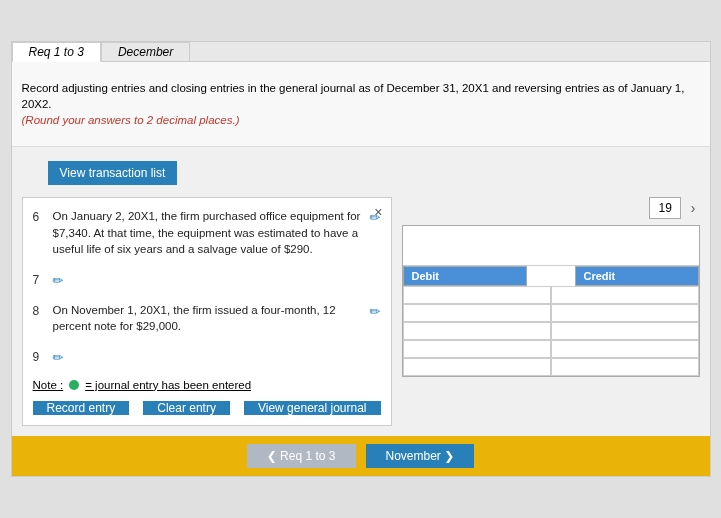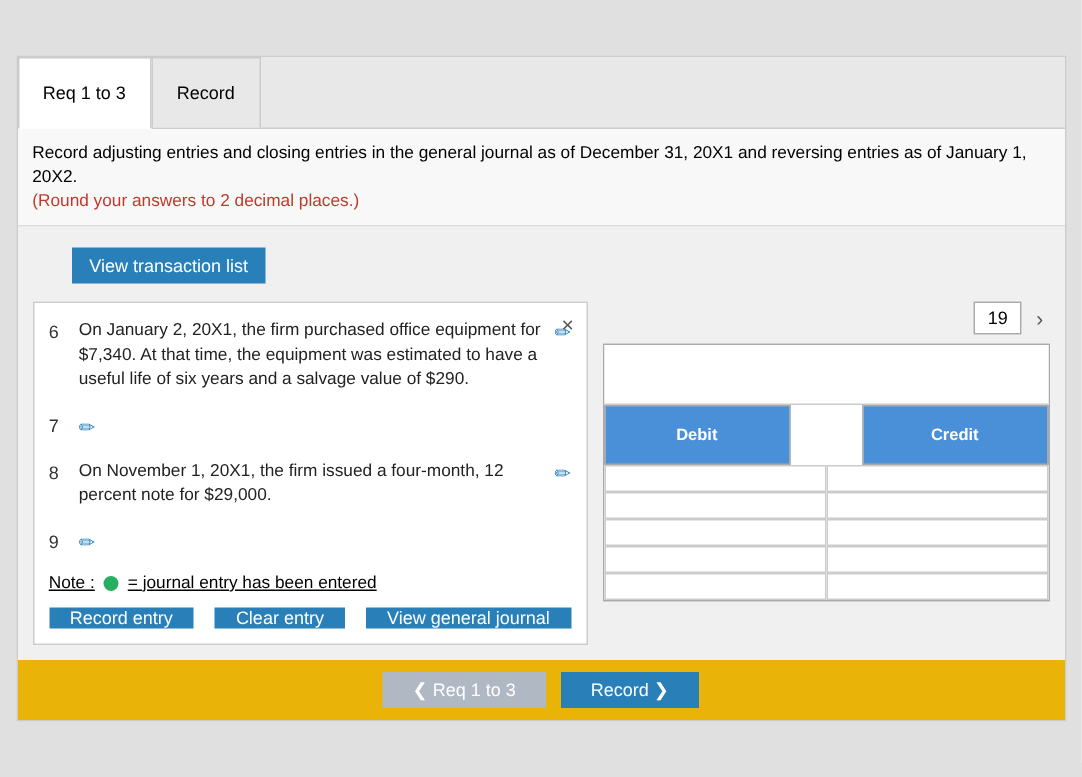--- a/index.html
+++ b/index.html
@@ -18,41 +18,43 @@
       width: 700px;
       background: #f0f0f0;
       border: 1px solid #ccc;
     }
     .tabs {
       display: flex;
       border-bottom: 1px solid #ccc;
       background: #e8e8e8;
     }
     .tab {
-      padding: 16px 16px;
+      padding: 2px 16px;
       cursor: pointer;
       border: 1px solid #ccc;
       border-bottom: none;
       background: #e8e8e8;
       font-size: 12px;
+      font-style: italic;
     }
     .tab.active {
       background: #fff;
       border-bottom: 1px solid #fff;
       margin-bottom: -1px;
     }
     .instructions {
-      padding: 8px 10px;
+      padding: 18px 10px;
       font-size: 11.5px;
       background: #f8f8f8;
       border-bottom: 1px solid #ddd;
       line-height: 1.4;
     }
     .instructions .highlight {
       color: #c0392b;
+      font-style: italic;
     }
     .view-transaction-btn {
       margin: 8px 26px;
       padding: 5px 12px;
       background: #2980b9;
       color: #fff;
       border: none;
       cursor: pointer;
       font-size: 12px;
     }
@@ -164,26 +166,25 @@
       border: 1px solid #aaa;
       background: #fff;
       min-height: 80px;
       margin-bottom: 4px;
     }
     .journal-header {
       display: flex;
     }
     .journal-header-cell {
       border: 1px solid #aaa;
-      padding: 13px 8px;
+      padding: 3px 8px;
       font-size: 11px;
       font-weight: bold;
       background: #4a90d9;
       color: #fff;
-      text-align: center;
     }
     .journal-header-cell.debit { flex: 1; }
     .journal-header-cell.credit { flex: 1; margin-left: 48px; }
     .journal-rows {
       display: flex;
       flex-direction: column;
     }
     .journal-row {
       display: flex;
     }
@@ -218,21 +219,21 @@
 </head>
 <body>
 
 <div class="main-container">
 
   <div class="tabs">
     <div class="tab active">
       <span>Req 1 to 3</span>
     </div>
     <div class="tab">
-      <span>Record</span>
+      <span>December</span>
     </div>
   </div>
 
   <div class="instructions">
     <span>Record adjusting entries and closing entries in the general journal as of December 31, 20X1 and reversing entries as of January 1, 20X2.</span>
     <br>
     <span class="highlight">(Round your answers to 2 decimal places.)</span>
   </div>
 
   <div style="padding: 6px 10px 4px 10px;">
@@ -316,15 +317,15 @@
             <div class="journal-cell"></div>
             <div class="journal-cell"></div>
           </div>
         </div>
       </div>
     </div>
   </div>
 
   <div class="bottom-nav">
     <button class="bottom-nav-btn">❮  Req 1 to 3</button>
-    <button class="bottom-nav-btn active">Record  ❯</button>
+    <button class="bottom-nav-btn active">November  ❯</button>
   </div>
 </div>
 
 </body></html>

